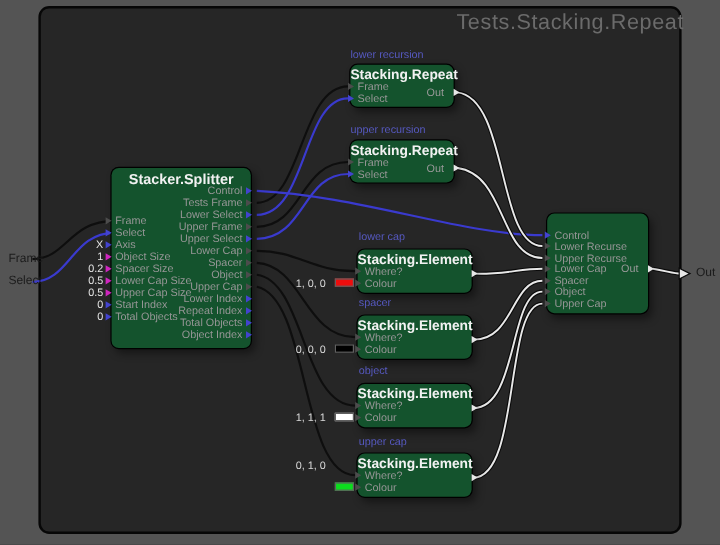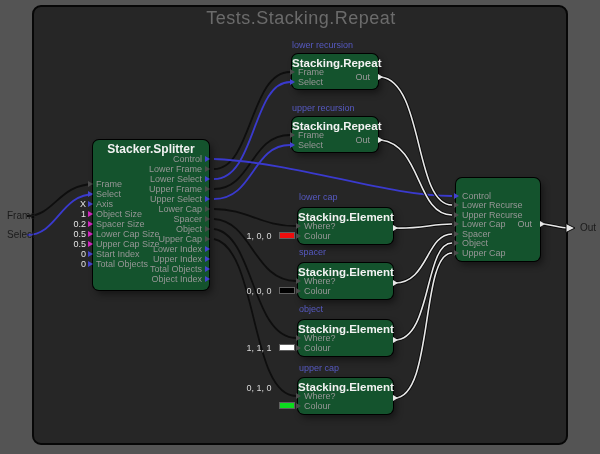--- a/index.html
+++ b/index.html
@@ -8,21 +8,21 @@
     background:#545454;
     font-family:"Liberation Sans", sans-serif;
     -webkit-font-smoothing:antialiased;
   }
   .canvas{
     position:absolute;left:32px;top:5px;width:536px;height:440px;
     background:#262626;border:2px solid #070707;border-radius:9px;
     box-sizing:border-box;z-index:1;
   }
   .page-title{
-    position:absolute;left:32px;top:8px;width:538px;text-align:center;
+    position:absolute;left:32px;top:8px;width:538px;text-align:right;
     font-size:18px;letter-spacing:.5px;color:#6b6b6b;z-index:3;
   }
   .wires{position:absolute;left:0;top:0;width:600px;height:454px;z-index:2;}
   .node{
     position:absolute;background:#14532d;border-radius:6px;z-index:3;
     box-shadow:0 0 0 1px #000, 3px 4px 7px rgba(0,0,0,.45);
     color:#969696;
   }
   .ntitle{
     text-align:center;color:#f2f2f2;font-weight:bold;font-size:12px;
@@ -113,21 +113,21 @@
 <div class="ext-label" style="left:580px;top:222px;">Out</div>
 
 <div class="node" style="left:93px;top:140px;width:116px;height:150px;">
   <div class="ntitle">Stacker.Splitter</div>
   <div class="outs">
     <div class="prow">
         <span class="plabel">Control</span>
         <span class="tri blue out-tri"></span>
       </div>
     <div class="prow">
-        <span class="plabel">Lower Frame</span>
+        <span class="plabel">Tests Frame</span>
         <span class="tri gray out-tri"></span>
       </div>
     <div class="prow">
         <span class="plabel">Lower Select</span>
         <span class="tri blue out-tri"></span>
       </div>
     <div class="prow">
         <span class="plabel">Upper Frame</span>
         <span class="tri gray out-tri"></span>
       </div>
@@ -149,21 +149,21 @@
       </div>
     <div class="prow">
         <span class="plabel">Upper Cap</span>
         <span class="tri gray out-tri"></span>
       </div>
     <div class="prow">
         <span class="plabel">Lower Index</span>
         <span class="tri blue out-tri"></span>
       </div>
     <div class="prow">
-        <span class="plabel">Upper Index</span>
+        <span class="plabel">Repeat Index</span>
         <span class="tri blue out-tri"></span>
       </div>
     <div class="prow">
         <span class="plabel">Total Objects</span>
         <span class="tri blue out-tri"></span>
       </div>
     <div class="prow">
         <span class="plabel">Object Index</span>
         <span class="tri blue out-tri"></span>
       </div>

